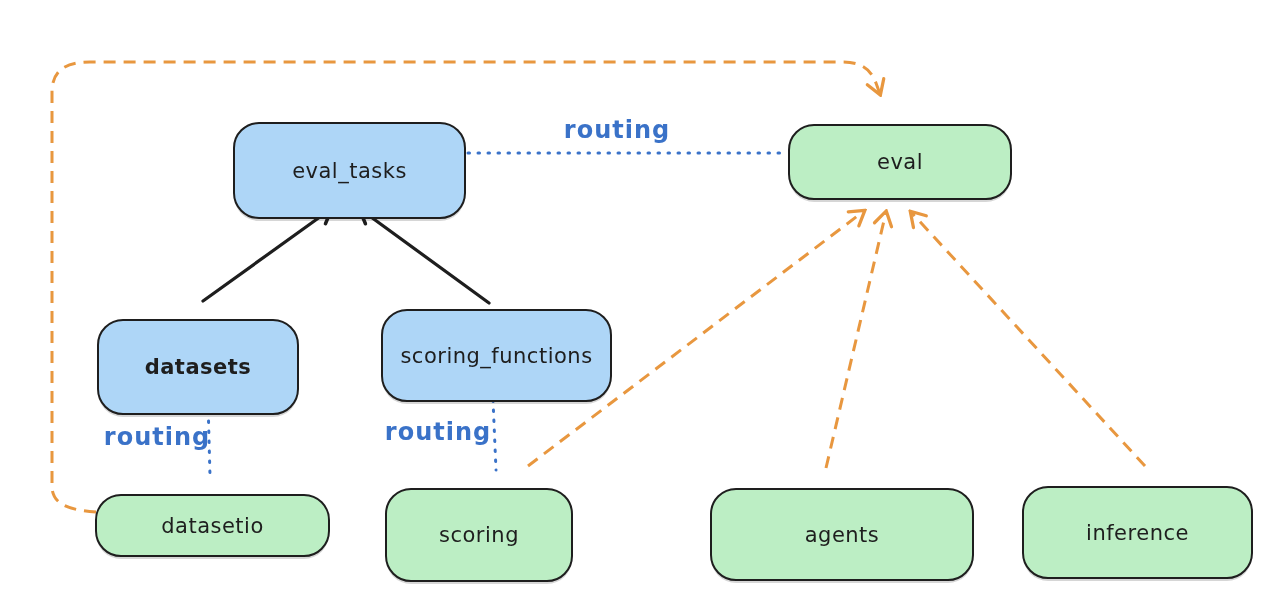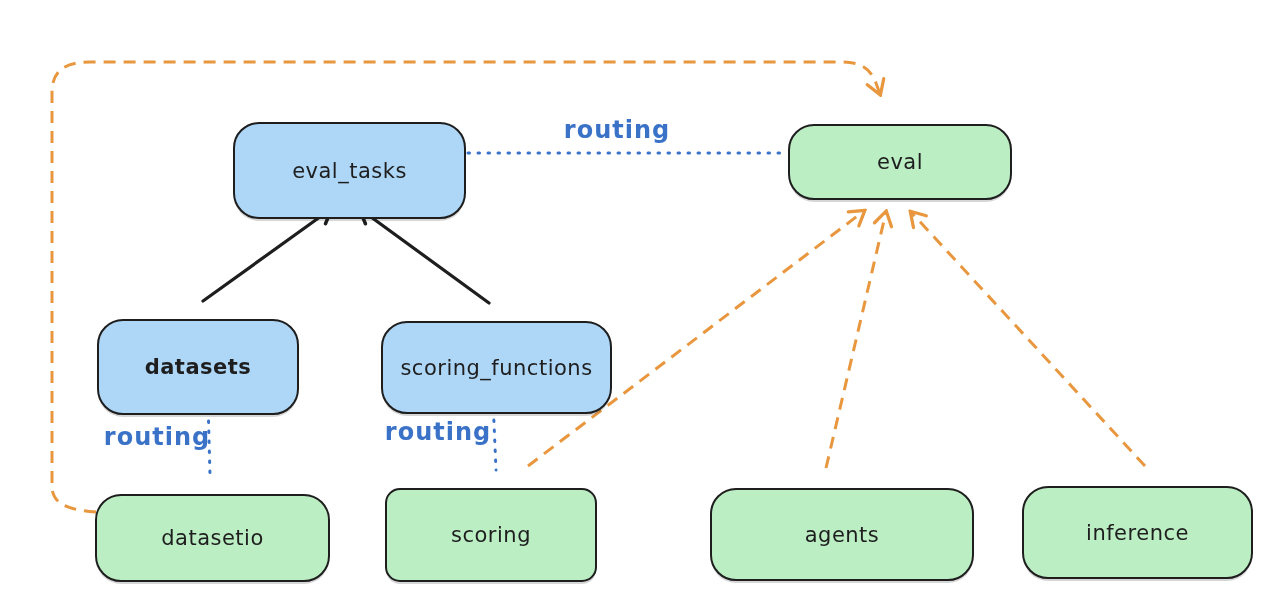--- a/index.html
+++ b/index.html
@@ -30,23 +30,23 @@
   .edge-label{
     position:absolute;
     color:var(--routing_blue,#3a72c8);
     font-size:24px;font-weight:bold;letter-spacing:1px;
     text-align:center;
   }
   
   #n-eval_tasks{left:233px;top:106px;width:233px;height:97px;}
   #n-eval{left:788px;top:108px;width:224px;height:76px;}
   #n-datasets{left:97px;top:303px;width:202px;height:96px;font-weight:bold;}
-  #n-scoring_functions{left:381px;top:305px;width:231px;height:93px;}
-  #n-datasetio{left:95px;top:478px;width:235px;height:88px;}
-  #n-scoring{left:385px;top:472px;width:212px;height:94px;border-radius:15px;}
+  #n-scoring_functions{left:381px;top:293px;width:231px;height:93px;}
+  #n-datasetio{left:95px;top:478px;width:235px;height:63px;}
+  #n-scoring{left:385px;top:472px;width:188px;height:94px;}
   #n-agents{left:710px;top:472px;width:264px;height:93px;}
   #n-inference{left:1022px;top:470px;width:231px;height:93px;}
   
   #lbl-routing-top{left:552px;top:116px;width:130px;}
   #lbl-routing-left{left:97px;top:423px;width:120px;}
   #lbl-routing-mid{left:378px;top:418px;width:120px;}
 </style>
 </head>
 <body>
 

